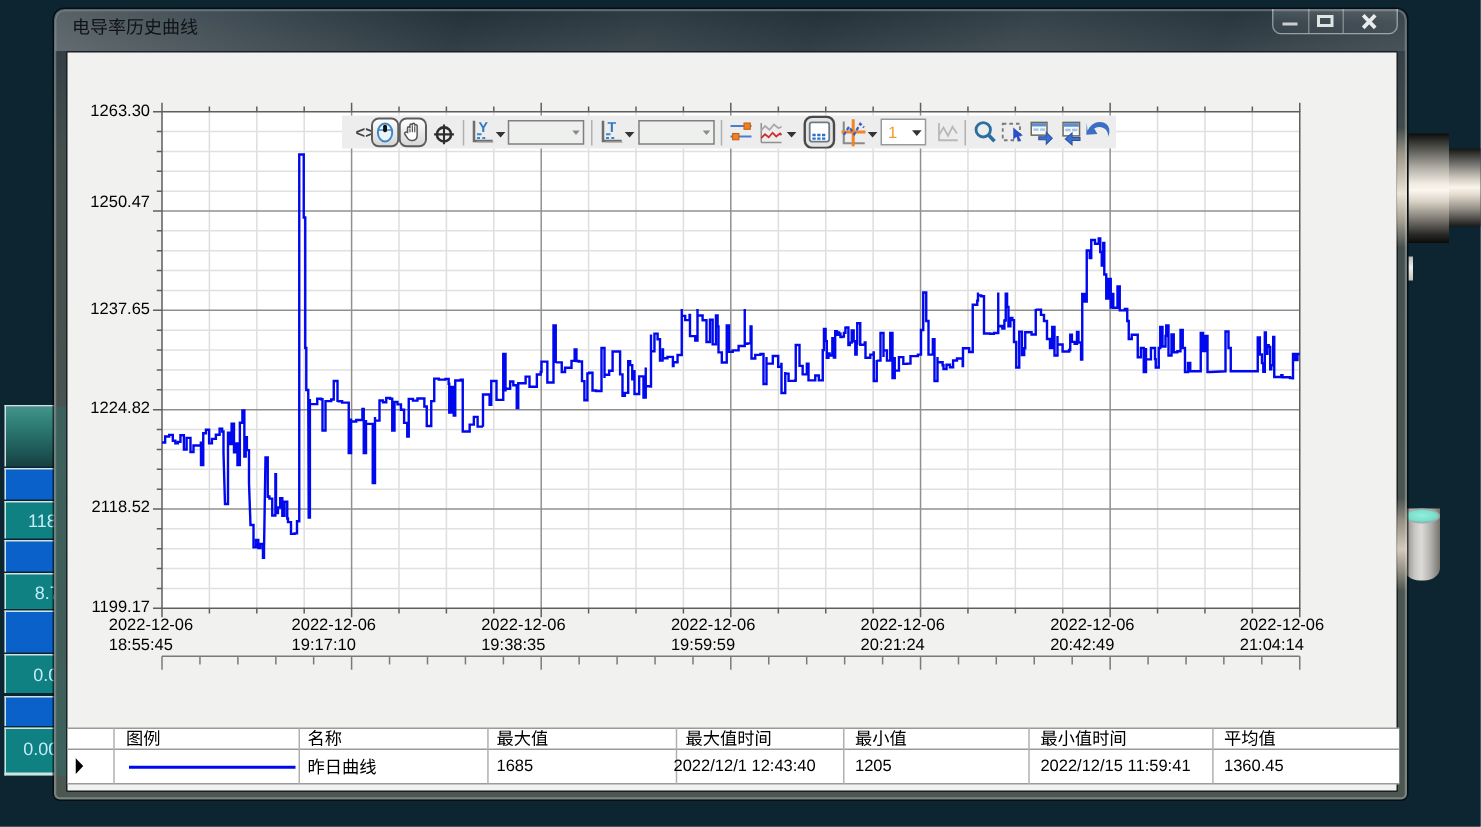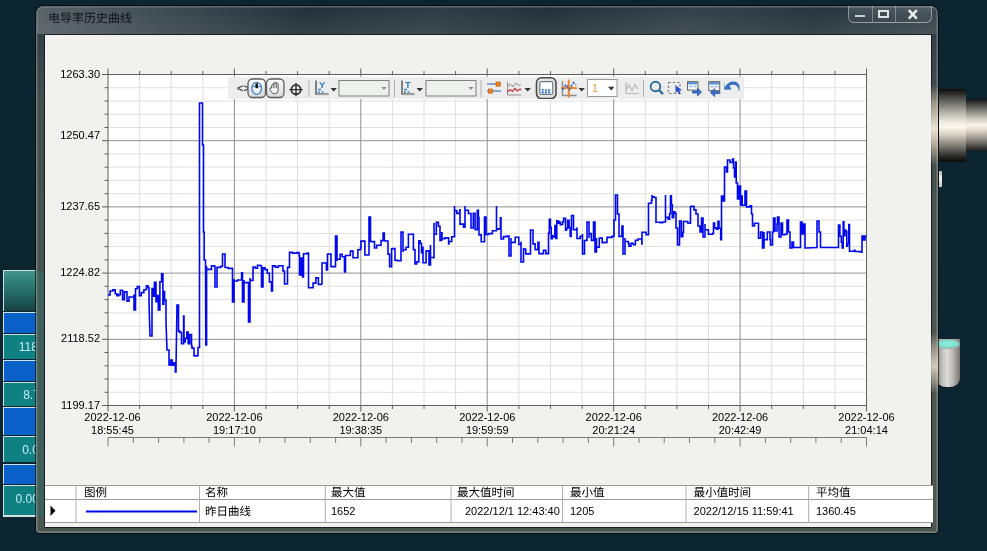--- a/index.html
+++ b/index.html
@@ -14,21 +14,21 @@
  box-shadow:0 0 0 1px rgba(0,0,0,.6), inset 0 0 0 1.5px rgba(255,255,255,.26);}
 #titlestreak{position:absolute;left:1px;top:1px;right:1px;height:27px;border-radius:6px 6px 0 0;
  background:linear-gradient(115deg,rgba(255,255,255,.24) 0%,rgba(255,255,255,.12) 14%,rgba(255,255,255,0) 30%,rgba(255,255,255,.05) 44%,rgba(255,255,255,0) 56%,rgba(255,255,255,.08) 72%,rgba(255,255,255,.02) 86%,rgba(255,255,255,.10) 100%);}
 #caption{position:absolute;left:812px;top:0;width:84px;height:16.5px;border:1px solid rgba(255,255,255,.40);border-top:none;border-radius:0 0 6px 6px;display:flex;background:linear-gradient(180deg,rgba(255,255,255,.16),rgba(255,255,255,.05) 60%,rgba(255,255,255,.02));}
 #caption .cb{flex:1;position:relative;border-right:1px solid rgba(255,255,255,.32)}#caption .cb:last-child{flex:1.55}
 #caption .cb:last-child{border-right:none}
 
 #client{position:absolute;left:8px;top:27.5px;width:888px;height:494px;background:#f1f1ef;border:1.5px solid #191f23;border-radius:1px}
 #csvg{position:absolute;left:0;top:0}
 .ylab{position:absolute;right:831px;width:60px;text-align:right;font-size:11px;color:#000;line-height:13px}
-.xlab{position:absolute;top:376px;width:80px;text-align:center;font-size:11px;color:#000;line-height:13.5px}
+.xlab{position:absolute;top:376px;width:80px;text-align:left;font-size:11px;color:#000;line-height:13.5px}
 .cell{position:absolute;font-size:11px;color:#000;line-height:13px}
 
 #tbar{position:absolute;left:183px;top:42px;width:516px;height:22px;background:#ededed}
 #tbar svg{position:absolute;top:0;left:0}
 
 #flange{position:absolute;left:939px;top:89px;width:26.5px;height:73px;background:linear-gradient(180deg,#0c0c0c 0%,#555550 14%,#b5b2aa 32%,#f2ece2 46%,#fbf7ef 52%,#d9d2c6 62%,#8a867e 76%,#2a2a28 92%,#0a0a0a 100%)}
 #pipe{position:absolute;left:965.5px;top:98.5px;width:21.5px;height:52px;background:linear-gradient(180deg,#141414 0%,#6a6a66 18%,#cfcabf 38%,#faf5ec 50%,#e0d8cb 60%,#908c84 78%,#181818 100%)}
 #minipipe{position:absolute;left:938.5px;top:170.5px;width:3.5px;height:16px;background:linear-gradient(180deg,#b8b8b6,#efefec 45%,#c5c2bc)}
 #cyl{position:absolute;left:936px;top:339px;width:23.5px;height:47.5px;background:linear-gradient(90deg,#83807c 0%,#c9c7c3 30%,#dddbd7 48%,#b7b5b1 72%,#76736f 100%);border-radius:0 0 45% 45%/0 0 18% 18%}
 #cyltop{position:absolute;left:936px;top:338.5px;width:23.5px;height:10px;background:radial-gradient(ellipse at 50% 45%,#8ff0dc 0%,#7ce0cc 55%,#5fb8a8 100%);border-radius:50%;border:1px solid #9ab0aa}
@@ -283,22 +283,22 @@
       <div class="ylab" style="top:231.6px">1224.82</div>
       <div class="ylab" style="top:297.8px">2118.52</div>
       <div class="ylab" style="top:364.0px">1199.17</div>
   <div class="xlab" style="left:27.5px">2022-12-06<br>18:55:45</div>
       <div class="xlab" style="left:149.4px">2022-12-06<br>19:17:10</div>
       <div class="xlab" style="left:275.8px">2022-12-06<br>19:38:35</div>
       <div class="xlab" style="left:402.3px">2022-12-06<br>19:59:59</div>
       <div class="xlab" style="left:528.7px">2022-12-06<br>20:21:24</div>
       <div class="xlab" style="left:655.1px">2022-12-06<br>20:42:49</div>
       <div class="xlab" style="left:781.5px">2022-12-06<br>21:04:14</div>
-  <div class="cell" style="left:286px;top:470px">1652</div>
-      <div class="cell" style="left:420px;top:470px">2022/12/1 12:43:40</div>
+  <div class="cell" style="left:286px;top:470px">1685</div>
+      <div class="cell" style="left:404px;top:470px">2022/12/1 12:43:40</div>
       <div class="cell" style="left:525px;top:470px">1205</div>
       <div class="cell" style="left:648.6px;top:470px">2022/12/15 11:59:41</div>
       <div class="cell" style="left:771px;top:470px">1360.45</div>
   <div id="tbar">
         <svg width="516" height="22">
           <defs>
             <linearGradient id="bgr" x1="0" y1="0" x2="0" y2="1">
               <stop offset="0" stop-color="#ffffff"></stop>
               <stop offset="1" stop-color="#d6d6d6"></stop>
             </linearGradient>

